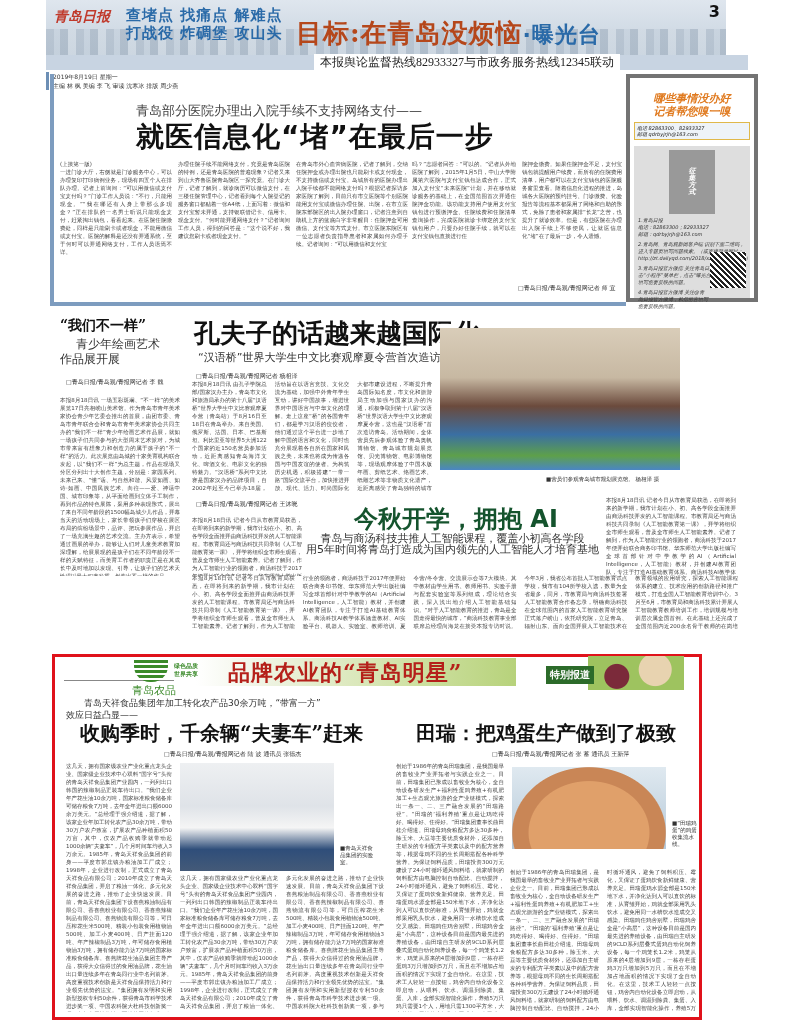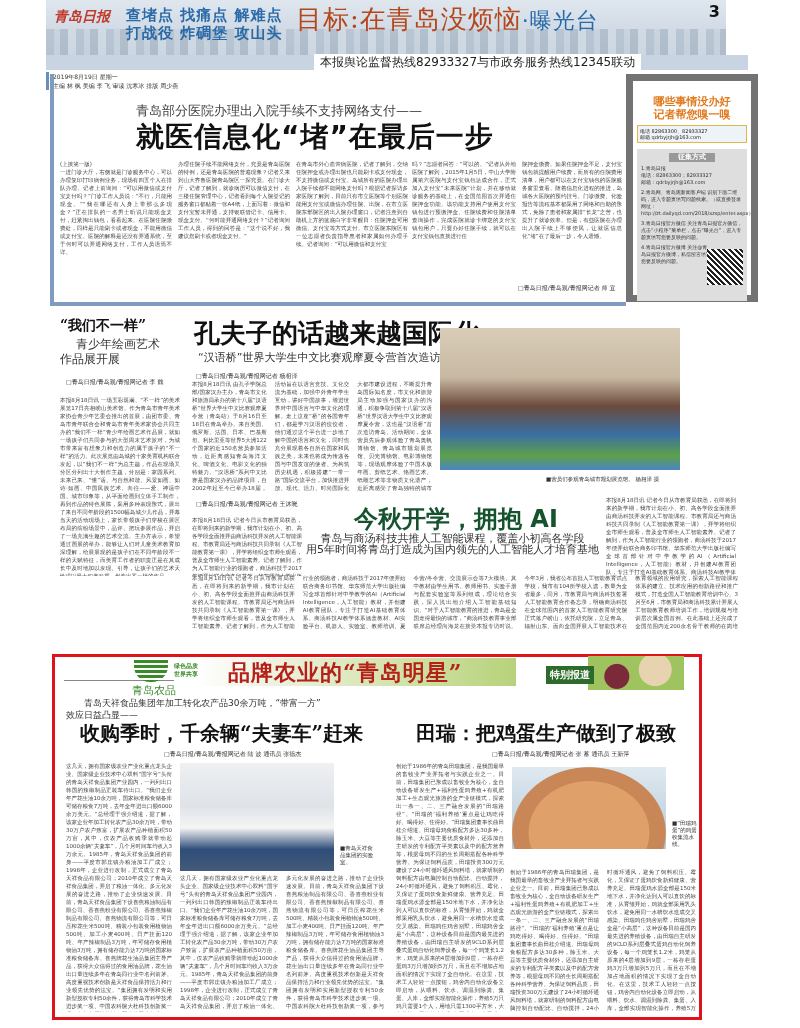--- a/index.html
+++ b/index.html
@@ -2,36 +2,36 @@
 <html><head>
 <meta charset="utf-8">
 <style>
 *{box-sizing:border-box;margin:0;padding:0;}
 body{width:800px;height:1028px;background:#fff;font-family:"DejaVu Sans",sans-serif;color:#222;position:relative;overflow:hidden;}
 .page{position:absolute;left:46px;top:0;width:702px;height:1028px;}
 .masthead{position:absolute;left:0;top:0;width:680px;height:55px;background:linear-gradient(180deg,#dfe6ee 0%,#c6d2de 100%);overflow:hidden;}
 .masthead .city{position:absolute;left:0;bottom:0;width:702px;height:26px;background:repeating-linear-gradient(90deg,#a9b7c6 0 8px,#c3cfdb 8px 14px,#9eadbd 14px 22px,#d1dae3 22px 30px);opacity:.6;}
 .logo{position:absolute;left:8px;top:8px;font-family:"DejaVu Serif",serif;font-style:italic;font-size:14px;color:#c0392b;font-weight:bold;}
 .slogan{position:absolute;left:80px;top:6px;font-size:15px;font-weight:bold;color:#2a6aa8;line-height:18px;letter-spacing:1px;}
-.target{position:absolute;left:250px;top:2px;font-size:26px;font-weight:normal;color:#b5471b;font-family:"DejaVu Serif",serif;letter-spacing:1px;}
+.target{position:absolute;left:250px;top:16px;font-size:26px;font-weight:bold;color:#b5471b;font-family:"DejaVu Serif",serif;letter-spacing:1px;}
 .target .sub{color:#2a6aa8;font-family:"DejaVu Sans",sans-serif;font-size:22px;}
 .pagenum{position:absolute;right:6px;top:2px;font-size:16px;font-weight:bold;color:#111;}
 .hotline-bar{position:absolute;left:0;top:55px;width:702px;height:15px;background:#c8d4e2;}
-.hotline{position:absolute;left:268px;top:54px;height:16px;background:#fff;font-size:12px;color:#222;padding:0 6px;line-height:16px;}
+.hotline{position:absolute;left:268px;top:54px;height:16px;background:#fff;font-size:12px;color:#222;padding:0 6px;line-height:16px;font-family:Liberation Serif, serif;}
 .dateline{position:absolute;left:0;top:72px;font-size:6px;color:#333;border-left:3px solid #6d8fb5;padding-left:4px;line-height:9px;}
 .box-hospital{position:absolute;left:4px;top:74px;width:576px;height:232px;border-left:4px solid #7d9cbf;border-bottom:4px solid #7d9cbf;}
 .kicker{position:absolute;left:90px;top:102px;font-size:13px;color:#444;}
 .headline{position:absolute;left:90px;top:118px;font-size:28px;font-weight:bold;color:#111;letter-spacing:1px;}
 .cols{position:absolute;font-size:5.5px;line-height:8px;color:#444;column-gap:8px;text-align:justify;}
 .byline{font-size:6px;color:#333;}
-.sidebar{position:absolute;left:580px;top:74px;width:132px;height:228px;border:7px solid #737373;background:#fff;}
+.sidebar{position:absolute;left:580px;top:74px;width:132px;height:228px;border:4px solid #737373;background:#fff;font-style:italic;}
 .sidebar .s-title{font-size:11px;color:#e07a1f;font-weight:bold;text-align:center;margin-top:14px;line-height:13px;}
 .sidebar .contact{margin:4px 4px 0;border:1px solid #e0b84a;font-size:5px;padding:2px;line-height:6px;background:#eef3f8;}
 .sidebar .grey{margin:6px 4px 0;background:#dedede;height:152px;padding:4px;font-size:5px;line-height:7px;color:#333;}
-.sidebar .grey .ttl{background:#999;color:#fff;width:46px;margin:0 auto 3px;text-align:center;font-size:7px;font-weight:bold;padding:1px;}
+.sidebar .grey .ttl{background:#999;color:#fff;width:46px;margin:0 auto 3px;text-align:center;font-size:7px;font-weight:bold;padding:18px;}
 .qr{position:absolute;right:8px;bottom:10px;width:36px;height:36px;background:repeating-linear-gradient(45deg,#222 0 2px,#fff 2px 4px);}
 .kids-title{position:absolute;left:14px;top:317px;font-family:"DejaVu Serif",serif;font-weight:bold;font-size:14px;color:#111;}
 .kids-sub{position:absolute;left:14px;top:337px;font-size:12px;color:#333;line-height:15px;}
 .confucius-title{position:absolute;left:148px;top:316px;font-family:"DejaVu Serif",serif;font-weight:bold;font-size:26px;color:#111;}
 .confucius-sub{position:absolute;left:152px;top:350px;font-size:11px;color:#333;}
 .photo{position:absolute;overflow:hidden;}
 .photo-students{left:394px;top:328px;width:240px;height:142px;background:linear-gradient(180deg,#d9cdb9 0%,#c7b8a2 35%,#6b4a3c 55%,#3a6fa3 75%,#5ea04a 90%,#4a86c4 100%);}
 .caption{position:absolute;font-size:5.5px;color:#333;}
 .ai-title{position:absolute;left:308px;top:503px;font-size:24px;font-weight:bold;color:#14532d;}
 .ai-sub{position:absolute;left:260px;top:533px;font-size:11px;color:#333;line-height:11px;text-align:center;}

